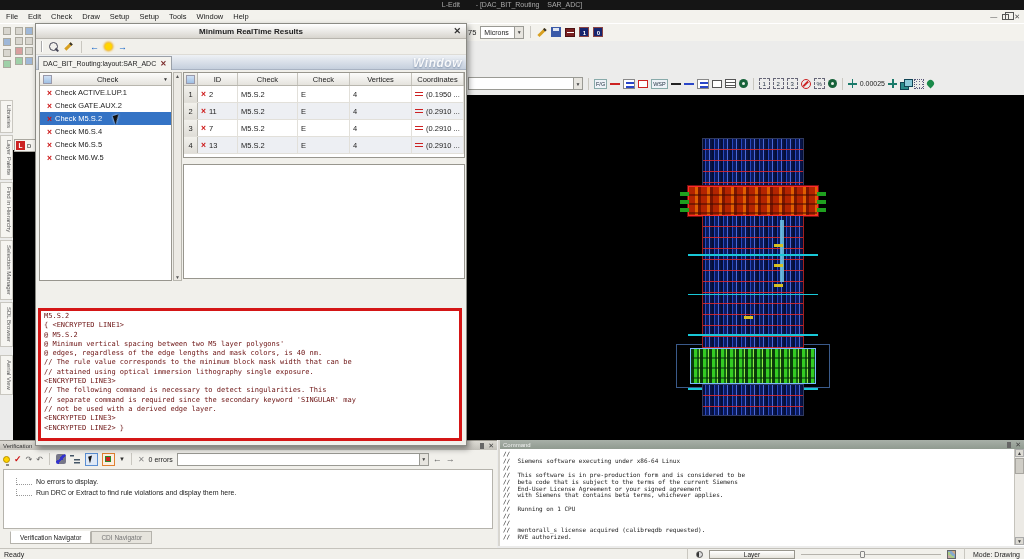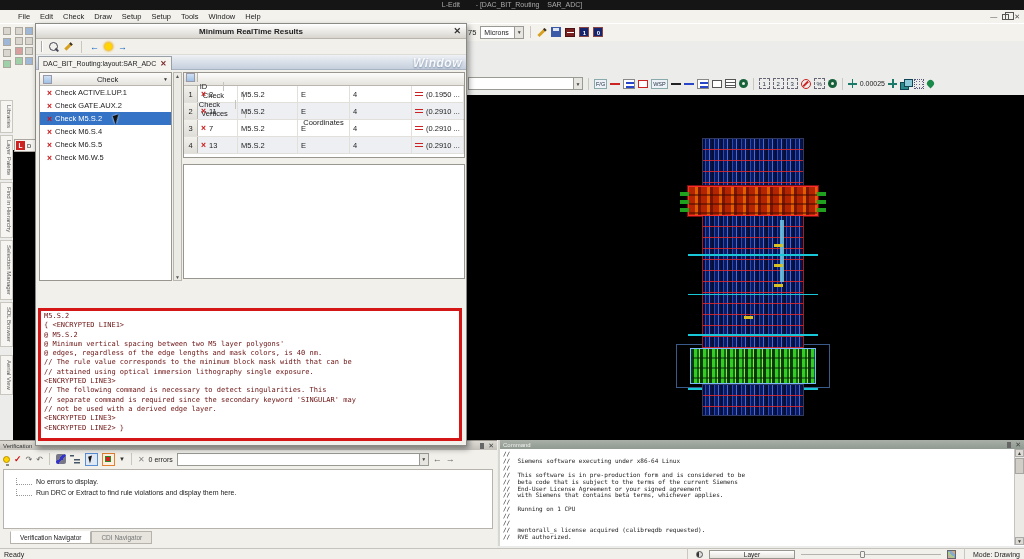--- a/index.html
+++ b/index.html
@@ -5,21 +5,21 @@
   * { margin:0; padding:0; box-sizing:border-box; }
   html,body { background:#888; }
   .app { position:relative; width:1024px; height:559px; background:#ececeb; overflow:hidden;
          font-family:"Liberation Sans", sans-serif; color:#222; }
   .abs { position:absolute; }
 
   
   .titlebar { left:0; top:0; width:1024px; height:10px; background:#151515; color:#a9a9a9;
               font-size:7px; line-height:10px; text-align:center; white-space:pre; }
   .menubar { left:0; top:10px; width:1024px; height:13px; background:#f3f2ed;
-             display:flex; align-items:center; gap:10px; padding-left:18px; font-size:7.5px; }
+             display:flex; align-items:center; gap:10px; padding-left:6px; font-size:7.5px; }
   .menubar span { cursor:default; }
   .winctl { position:absolute; right:4px; top:0; display:flex; gap:5px; align-items:center; height:13px; }
   .winctl .g { font-size:7px; color:#555; }
   .restore-g { width:7px; height:6px; border:1px solid #555; background:#f3f2ed; position:relative; }
   .restore-g::before { content:""; position:absolute; left:2px; top:-3px; width:7px; height:6px; border:1px solid #555; }
 
   .toolbar1 { left:0; top:23px; width:1024px; height:18px; background:#f3f2ed; border-top:1px solid #fff;
               display:flex; align-items:center; gap:4px; padding-left:3px; }
   .tb1-right { position:absolute; left:468px; top:24px; height:16px; display:flex; align-items:center; gap:4px; font-size:7.5px; }
   .combo { background:#fff; border:1px solid #9a9a94; height:13px; display:flex; align-items:center;
@@ -141,21 +141,21 @@
   .chk-row.sel { background:#3473c5; color:#fff; }
   .xmark { color:#cc1111; font-weight:bold; font-size:8.5px; line-height:8px; }
   .cursor-arrow { position:absolute; left:74px; top:3px; width:0; height:0; border-top:9px solid #111;
                   border-right:6px solid transparent; transform:rotate(-18deg);
                   filter:drop-shadow(0 0 1px #fff); }
   .pane-scroll { position:absolute; left:137px; top:2px; width:9px; height:209px; background:#eceae4; border:1px solid #b8b6ae;
                  display:flex; flex-direction:column; justify-content:space-between; align-items:center; font-size:5px; color:#555; }
 
   .pane-results { position:absolute; left:147px; top:2px; width:282px; height:86px; background:#fff;
                   border:1px solid #98968e; font-size:7.5px; overflow:hidden; }
-  .res-head { display:flex; height:13px; background:linear-gradient(#fcfcfb,#e5e3dd); border-bottom:1px solid #b8b6ae;flex-direction:column; }
+  .res-head { display:flex; height:13px; background:linear-gradient(#fcfcfb,#e5e3dd); border-bottom:1px solid #b8b6ae; }
   .res-head > div { border-right:1px solid #c5c3bc; display:flex; align-items:center; justify-content:center; }
   .res-row { display:flex; height:17px; border-bottom:1px solid #e2e0da; }
   .res-row.alt { background:#edeff3; }
   .res-row > div { border-right:1px solid #e2e0da; display:flex; align-items:center; padding-left:3px; gap:3px; }
   .c-num { width:14px; background:linear-gradient(#f2f1ec,#e0deD8); justify-content:center !important; padding-left:0 !important;
            border-right:1px solid #b8b6ae !important; }
   .c-id { width:40px; } .c-chk { width:60px; } .c-typ { width:52px; } .c-vtx { width:62px; } .c-crd { flex:1; }
   .coord-ico { display:flex; flex-direction:column; gap:1.5px; }
   .coord-ico i { display:block; width:8px; height:1.5px; background:#cc2222; }
   .pane-empty { position:absolute; left:147px; top:94px; width:282px; height:115px; background:#fff; border:1px solid #98968e; }

